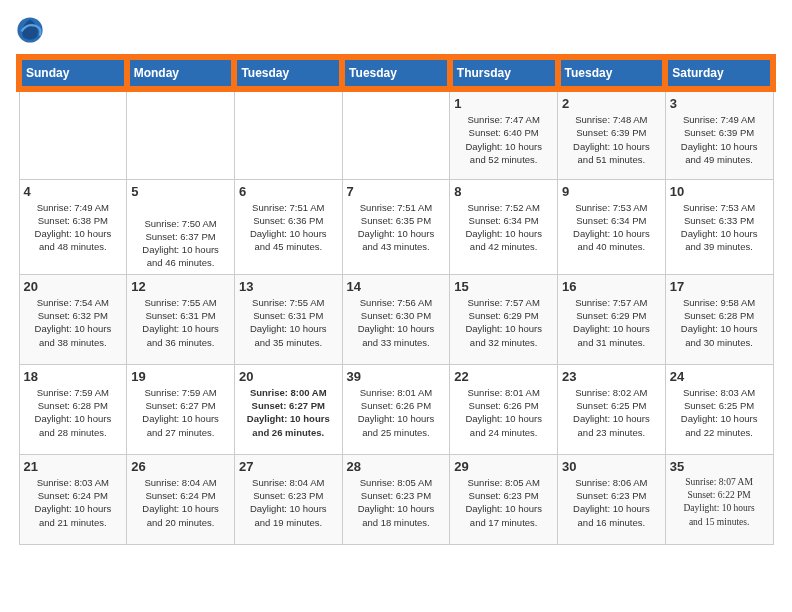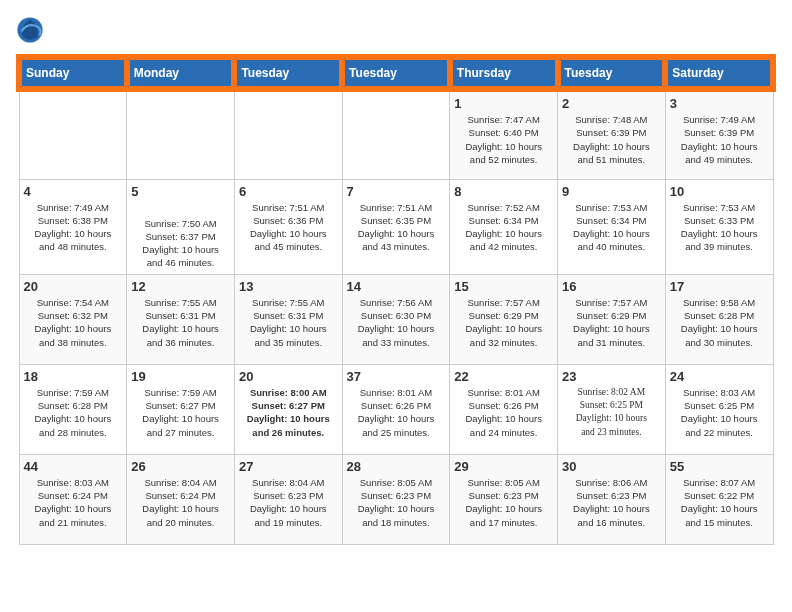--- a/index.html
+++ b/index.html
@@ -274,51 +274,51 @@
 and 27 minutes.</div>
         </td>
         <td>
           <span class="day-num">20</span>
           <div class="cell-text" style="white-space: pre-line; font-weight: bold;">Sunrise: 8:00 AM
 Sunset: 6:27 PM
 Daylight: 10 hours
 and 26 minutes.</div>
         </td>
         <td>
-          <span class="day-num">37</span>
+          <span class="day-num">39</span>
           <div class="cell-text" style="white-space: pre-line;">Sunrise: 8:01 AM
 Sunset: 6:26 PM
 Daylight: 10 hours
 and 25 minutes.</div>
         </td>
         <td>
           <span class="day-num">22</span>
           <div class="cell-text" style="white-space: pre-line;">Sunrise: 8:01 AM
 Sunset: 6:26 PM
 Daylight: 10 hours
 and 24 minutes.</div>
         </td>
         <td>
           <span class="day-num">23</span>
-          <div class="cell-text" style="white-space: pre-line; font-family: Liberation Serif, serif;">Sunrise: 8:02 AM
+          <div class="cell-text" style="white-space: pre-line;">Sunrise: 8:02 AM
 Sunset: 6:25 PM
 Daylight: 10 hours
 and 23 minutes.</div>
         </td>
         <td>
           <span class="day-num">24</span>
           <div class="cell-text" style="white-space: pre-line;">Sunrise: 8:03 AM
 Sunset: 6:25 PM
 Daylight: 10 hours
 and 22 minutes.</div>
         </td>
       </tr>
       <tr>
         <td>
-          <span class="day-num">44</span>
+          <span class="day-num">21</span>
           <div class="cell-text" style="white-space: pre-line;">Sunrise: 8:03 AM
 Sunset: 6:24 PM
 Daylight: 10 hours
 and 21 minutes.</div>
         </td>
         <td>
           <span class="day-num">26</span>
           <div class="cell-text" style="white-space: pre-line;">Sunrise: 8:04 AM
 Sunset: 6:24 PM
 Daylight: 10 hours
@@ -346,21 +346,21 @@
 and 17 minutes.</div>
         </td>
         <td>
           <span class="day-num">30</span>
           <div class="cell-text" style="white-space: pre-line;">Sunrise: 8:06 AM
 Sunset: 6:23 PM
 Daylight: 10 hours
 and 16 minutes.</div>
         </td>
         <td>
-          <span class="day-num">55</span>
-          <div class="cell-text" style="white-space: pre-line;">Sunrise: 8:07 AM
+          <span class="day-num">35</span>
+          <div class="cell-text" style="white-space: pre-line; font-family: Liberation Serif, serif;">Sunrise: 8:07 AM
 Sunset: 6:22 PM
 Daylight: 10 hours
 and 15 minutes.</div>
         </td>
       </tr>
     </tbody>
 </table>
 
 </body></html>

